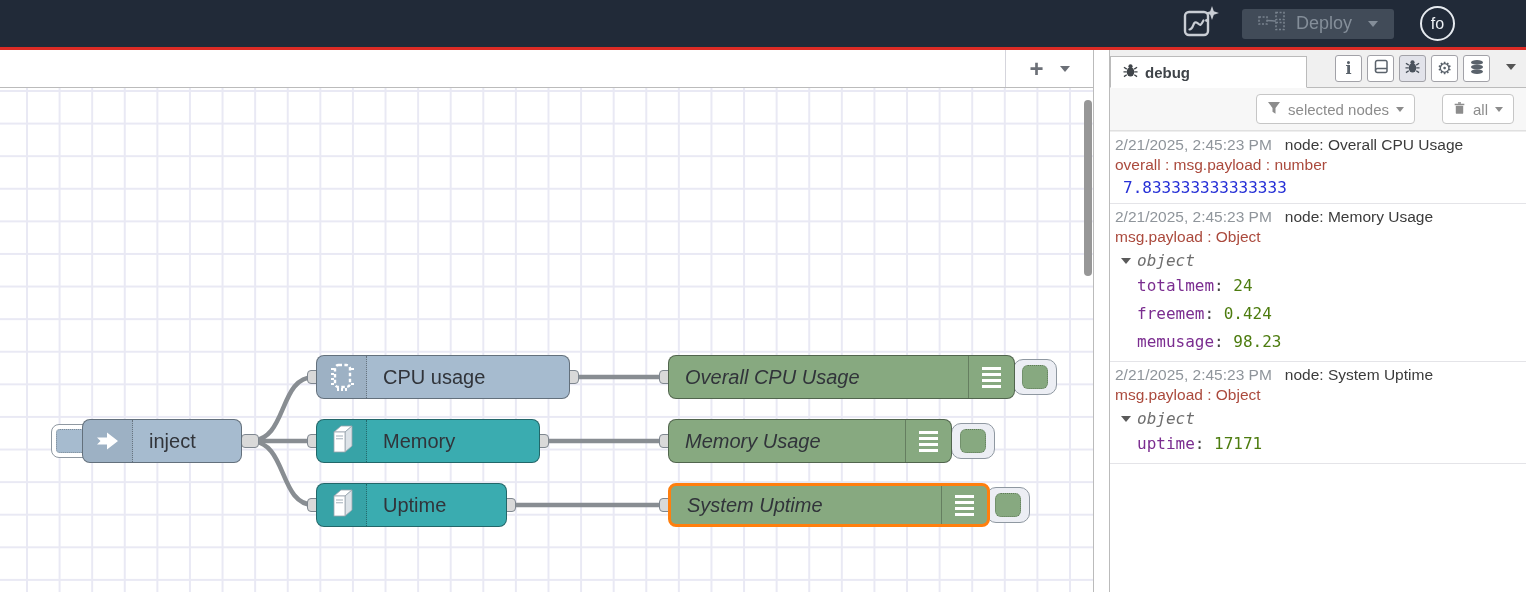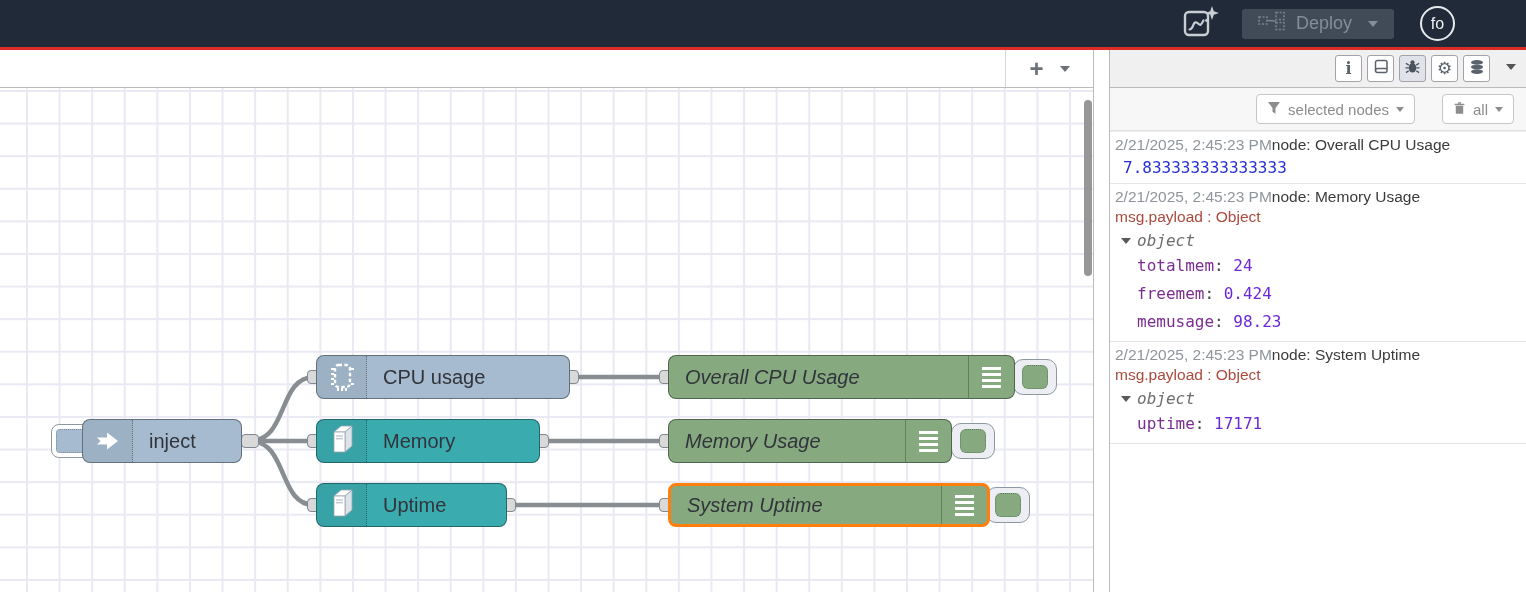--- a/index.html
+++ b/index.html
@@ -66,31 +66,31 @@
   .info-glyph { font-family:"DejaVu Serif",serif; font-weight:bold; font-size:16px; }
   .gear-glyph { font-size:17px; line-height:1; }
 
   .sb-toolbar { height:43px; background:#f7f7f7; display:flex; align-items:center; justify-content:flex-end; gap:27px; padding-right:12px; border-bottom:1px solid #e0e0e0; }
   .sb-btn { height:30px; border:1px solid #c6c6c6; border-radius:4px; background:#fff; color:#8c8c8c; font-size:15px; display:flex; align-items:center; gap:7px; padding:0 10px; cursor:pointer; }
   .sb-btn .caret { border-top-width:5px; border-left-width:4px; border-right-width:4px; }
 
   .messages { flex:1; overflow:hidden; }
   .msg { padding:3px 8px 5px 5px; border-bottom:1px solid #e4e4e8; }
   .msg:first-child { border-top:1px solid #eee; }
-  .meta { display:flex; font-size:15.5px; line-height:20px; white-space:nowrap; }
+  .meta { display:flex; gap:13px; font-size:15.5px; line-height:20px; white-space:nowrap; }
   .ts { color:#8f959b; }
   .nodename { color:#3b3b3b; }
   .path { font-size:15.5px; line-height:20px; color:#ab4a3d; }
   .val-num { font-family:"DejaVu Sans Mono",monospace; font-size:16px; color:#2630d6; padding:3px 0 1px 8px; }
   .obj-row { display:flex; align-items:center; gap:6px; padding:4px 0 2px 6px; font-family:"DejaVu Sans Mono",monospace; font-size:16px; font-style:italic; color:#6e6e6e; }
   .tree-caret { display:inline-block; width:0; height:0; border-left:5px solid transparent; border-right:5px solid transparent; border-top:6px solid #5a5a5a; }
   .prop { font-family:"DejaVu Sans Mono",monospace; font-size:16px; line-height:28px; padding-left:22px; }
   .prop .k { color:#7b2d90; }
   .prop .k::after { content:": "; color:#444; }
-  .prop .v { color:#6d28d9; }
+  .prop .v { color:#4d7c0f; }
 </style>
 </head>
 <body>
 
 <div id="app">
 
   <div class="header">
     <div class="hdr-icon-btn assistant">
       <span>
         <svg width="37" height="33" viewBox="0 0 37 33" fill="none">
@@ -263,20 +263,30 @@
         <div class="port" style="left:659px; top:410px;"></div>
 
         <div class="v-scroll"></div>
       </div>
     </div>
 
     <div class="sep"></div>
 
     <div class="sidebar">
       <div class="sb-tabbar">
+        <div class="sb-tab-active">
+          <span>
+            <svg width="15" height="15" viewBox="0 0 16 16" fill="#3f4449">
+              <ellipse cx="8" cy="9.5" rx="4" ry="5"></ellipse>
+                <circle cx="8" cy="3.5" r="2.2"></circle>
+              <path d="M4 6.5 L1 4.5 M4 9.5 H0.5 M4 12.5 L1 14.5 M12 6.5 L15 4.5 M12 9.5 H15.5 M12 12.5 L15 14.5" stroke="#3f4449" stroke-width="1.4" fill="none"></path>
+            </svg>
+          </span>
+          <span>debug</span>
+        </div>
         <div class="sb-iconstrip">
           <div class="sb-iconbtn">
               <span class="info-glyph">i</span>
             </div>
           <div class="sb-iconbtn">
             <span>
               <svg width="16" height="16" viewBox="0 0 16 16" fill="none" stroke="#5a626b" stroke-width="1.5">
                 <path d="M4.5 1.5 H12.5 A1.5 1.5 0 0 1 14 3 V12 A1.5 1.5 0 0 1 12.5 13.5 H4.5 A2 2 0 0 1 2.5 11.5 V3.5 A2 2 0 0 1 4.5 1.5 Z"></path>
                 <path d="M2.5 11.5 A2 2 0 0 1 4.5 9.5 H14"></path>
               </svg>
@@ -330,20 +340,21 @@
         </div>
       </div>
 
       <div class="messages">
 
         <div class="msg">
           <div class="meta">
             <span class="ts">2/21/2025, 2:45:23 PM</span>
             <span class="nodename">node: Overall CPU Usage</span>
           </div>
+          <div class="path">overall : msg.payload : number</div>
           <div class="val-num">7.833333333333333</div>
         </div>
 
         <div class="msg">
           <div class="meta">
             <span class="ts">2/21/2025, 2:45:23 PM</span>
             <span class="nodename">node: Memory Usage</span>
           </div>
           <div class="path">msg.payload : Object</div>
           <div class="obj-row">

